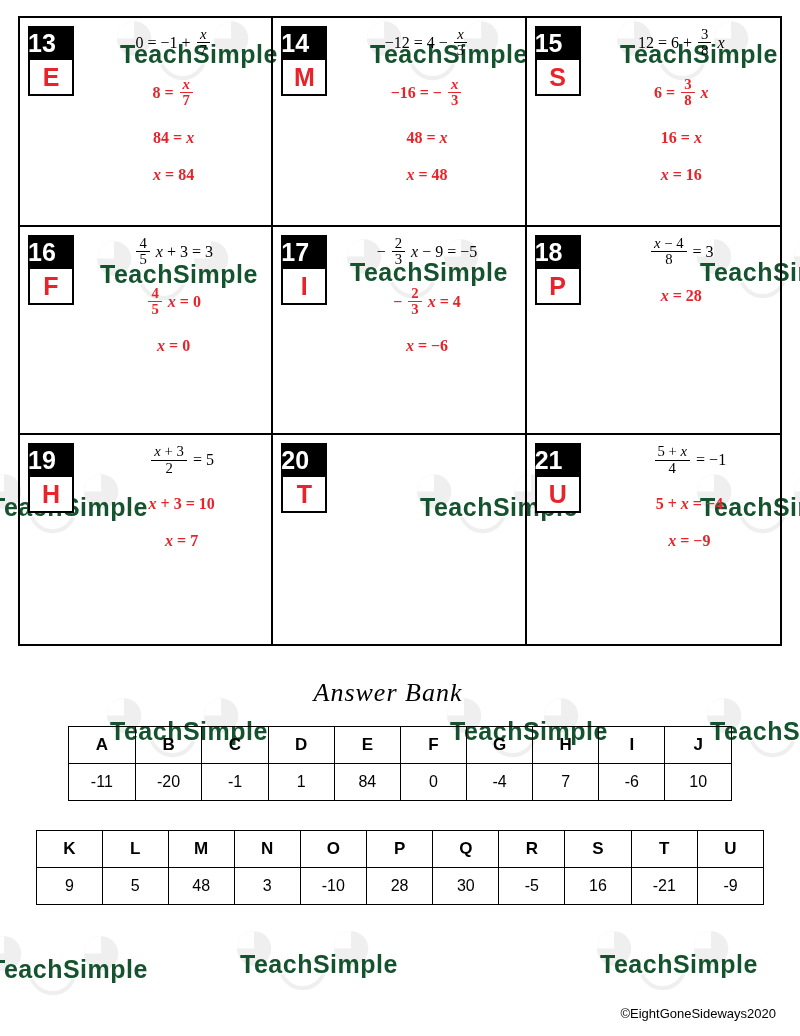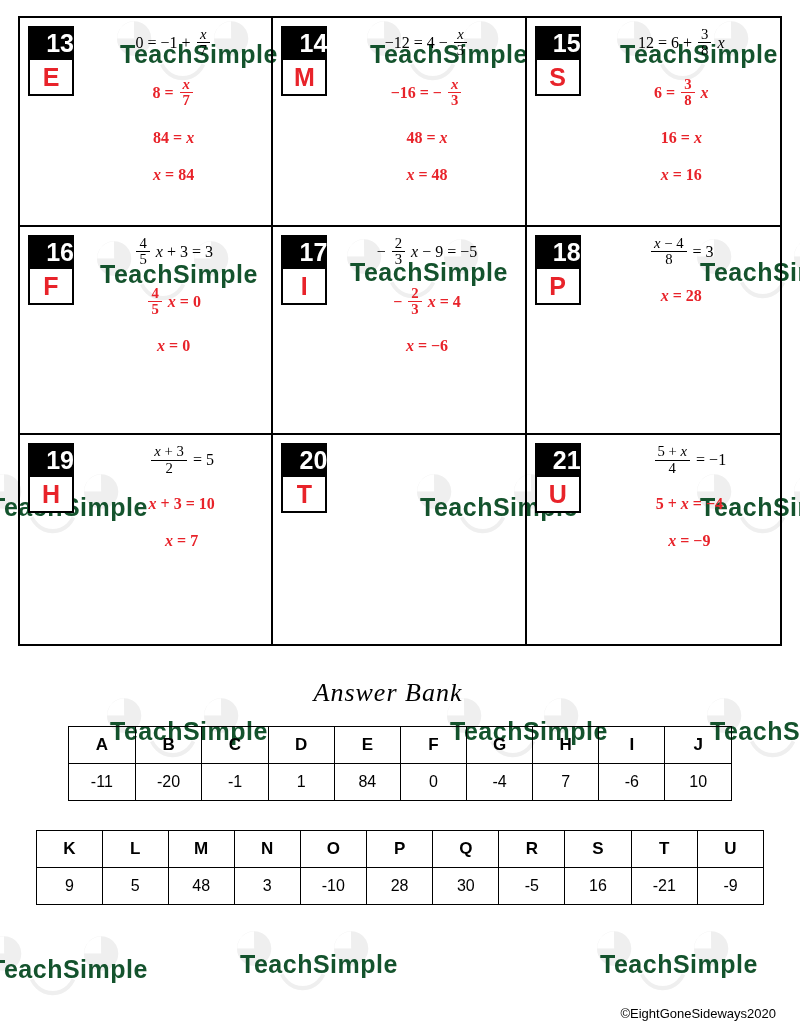--- a/index.html
+++ b/index.html
@@ -70,21 +70,21 @@
     top: 8px;
     width: 46px;
   }
   .tag-num {
     background: #000;
     color: #fff;
     font-family: "Liberation Sans", sans-serif;
     font-weight: bold;
     font-size: 25px;
     line-height: 34px;
-    text-align: right;
+    text-align: left;
     height: 34px;
   }
   .tag-letter {
     border: 2px solid #000;
     border-top: none;
     color: #e8232a;
     font-family: "Liberation Sans", sans-serif;
     font-weight: bold;
     font-size: 25px;
     line-height: 34px;

